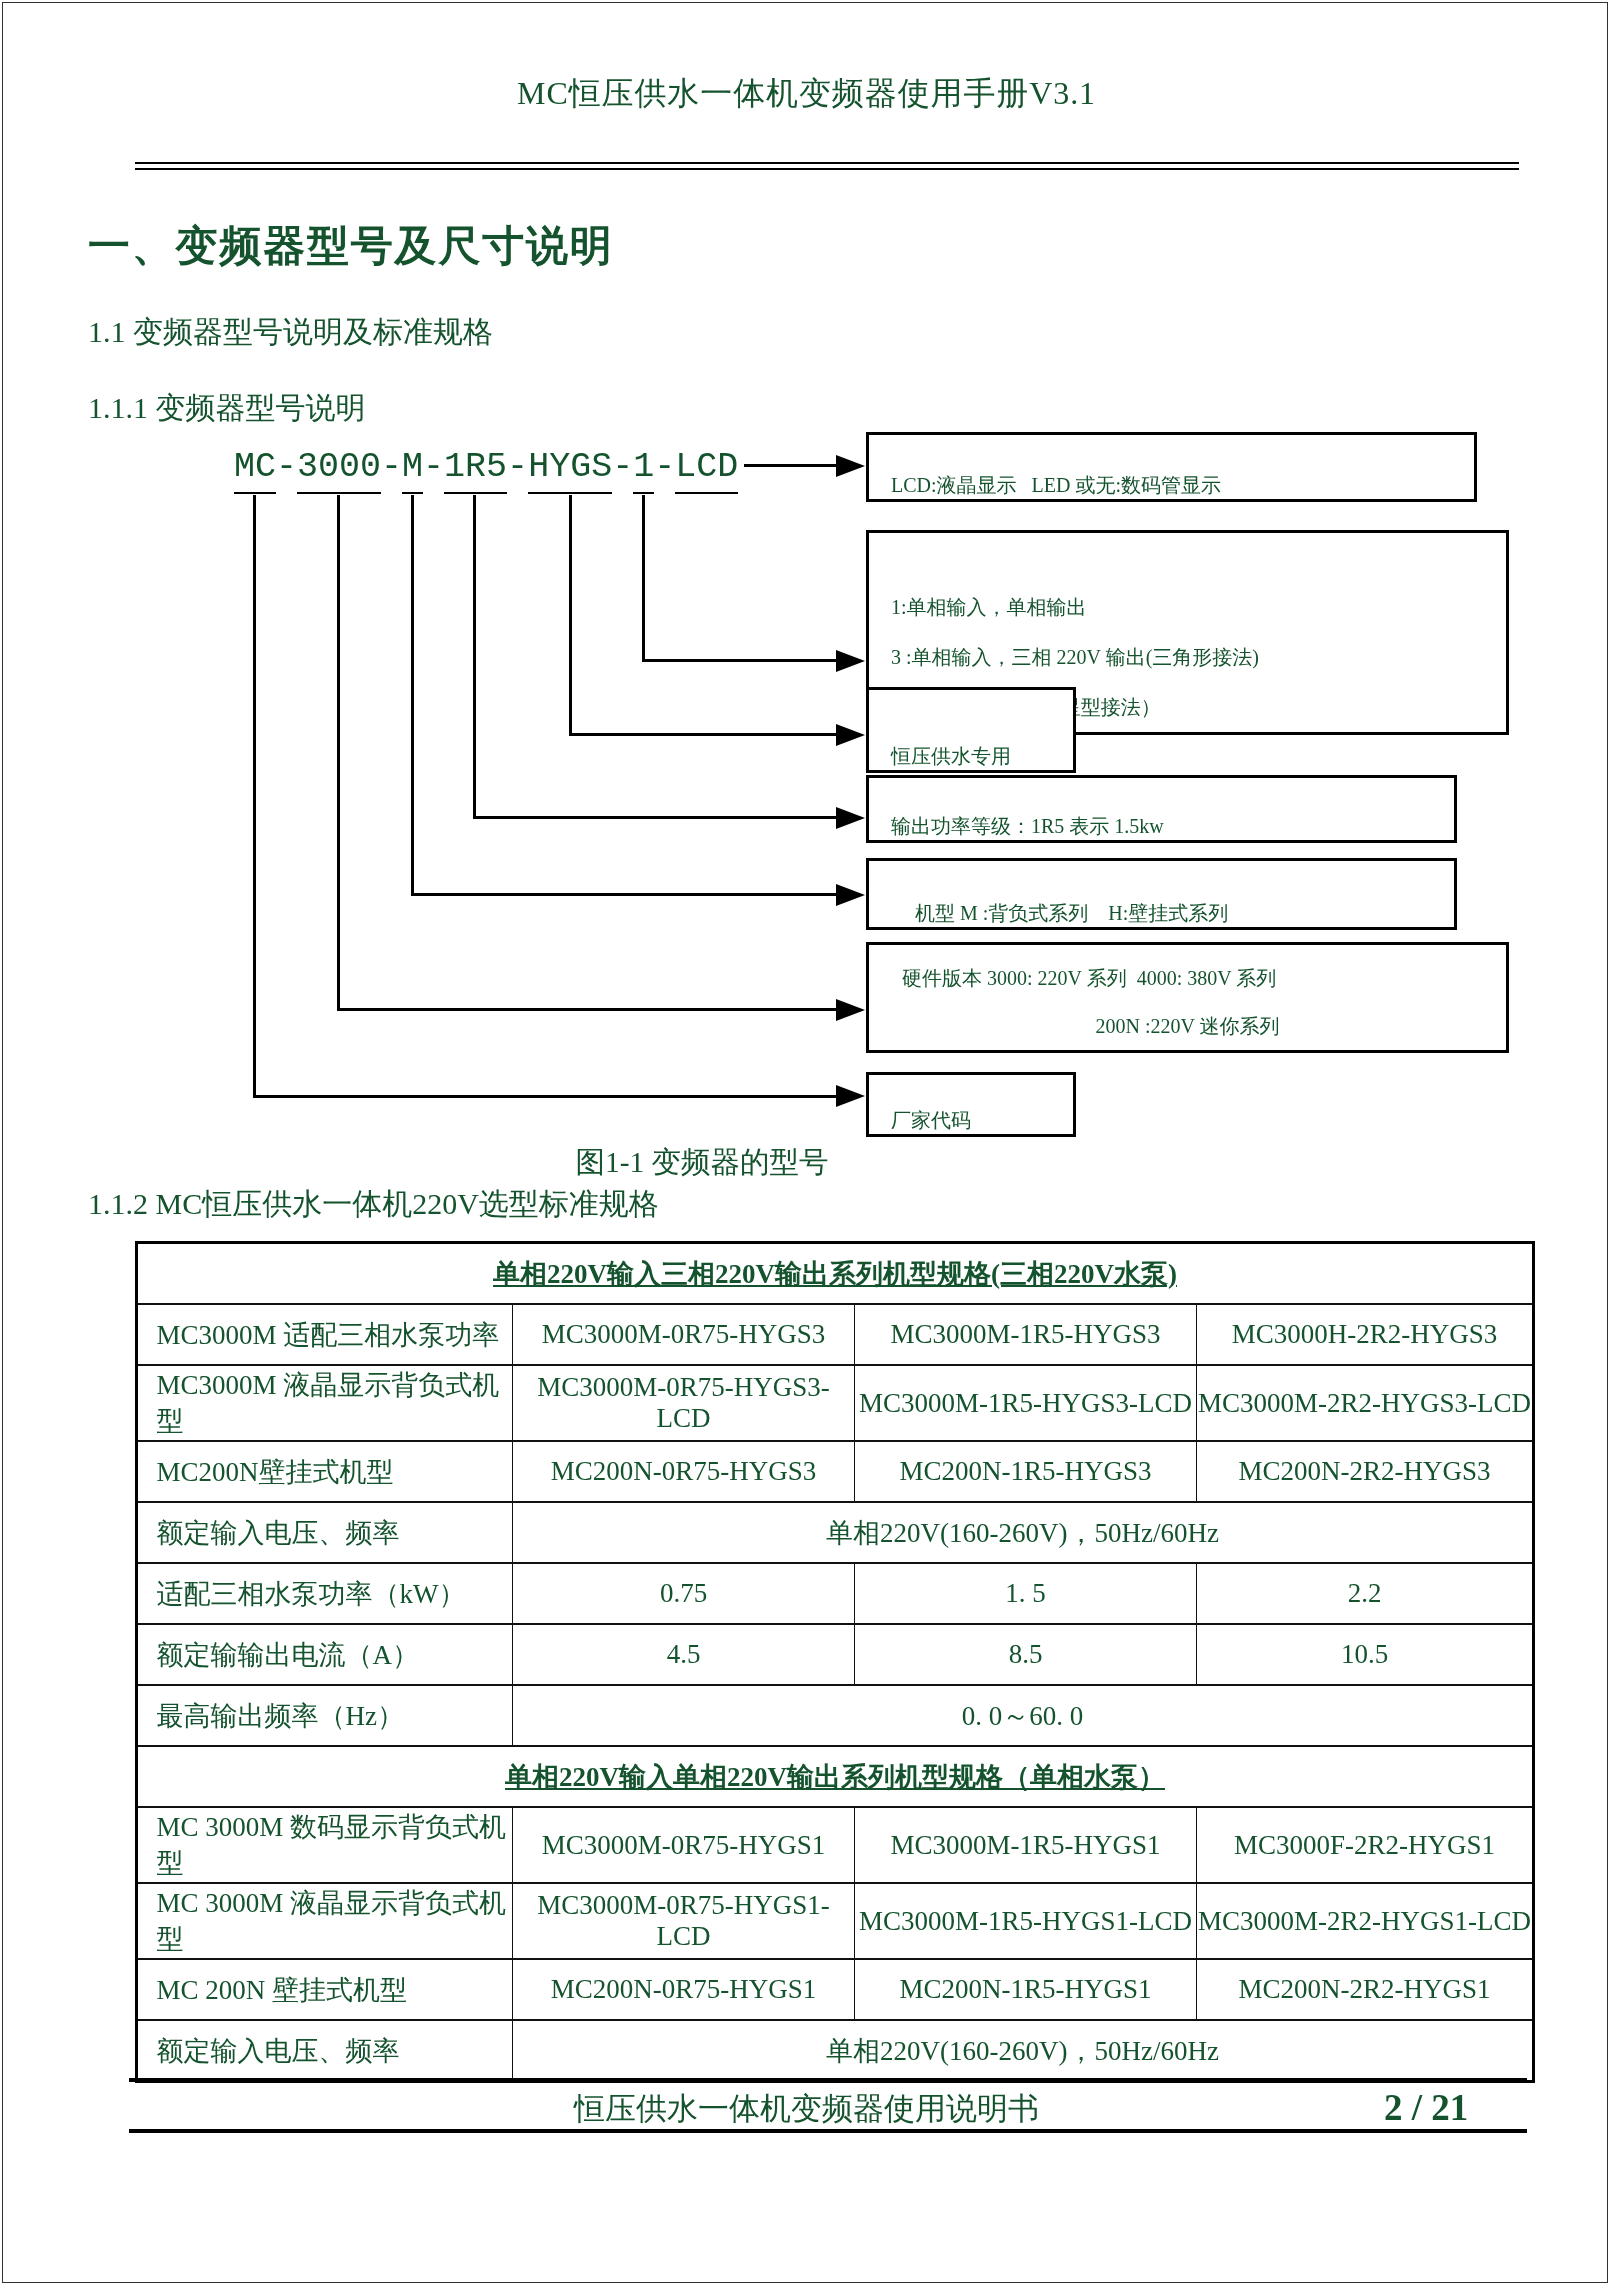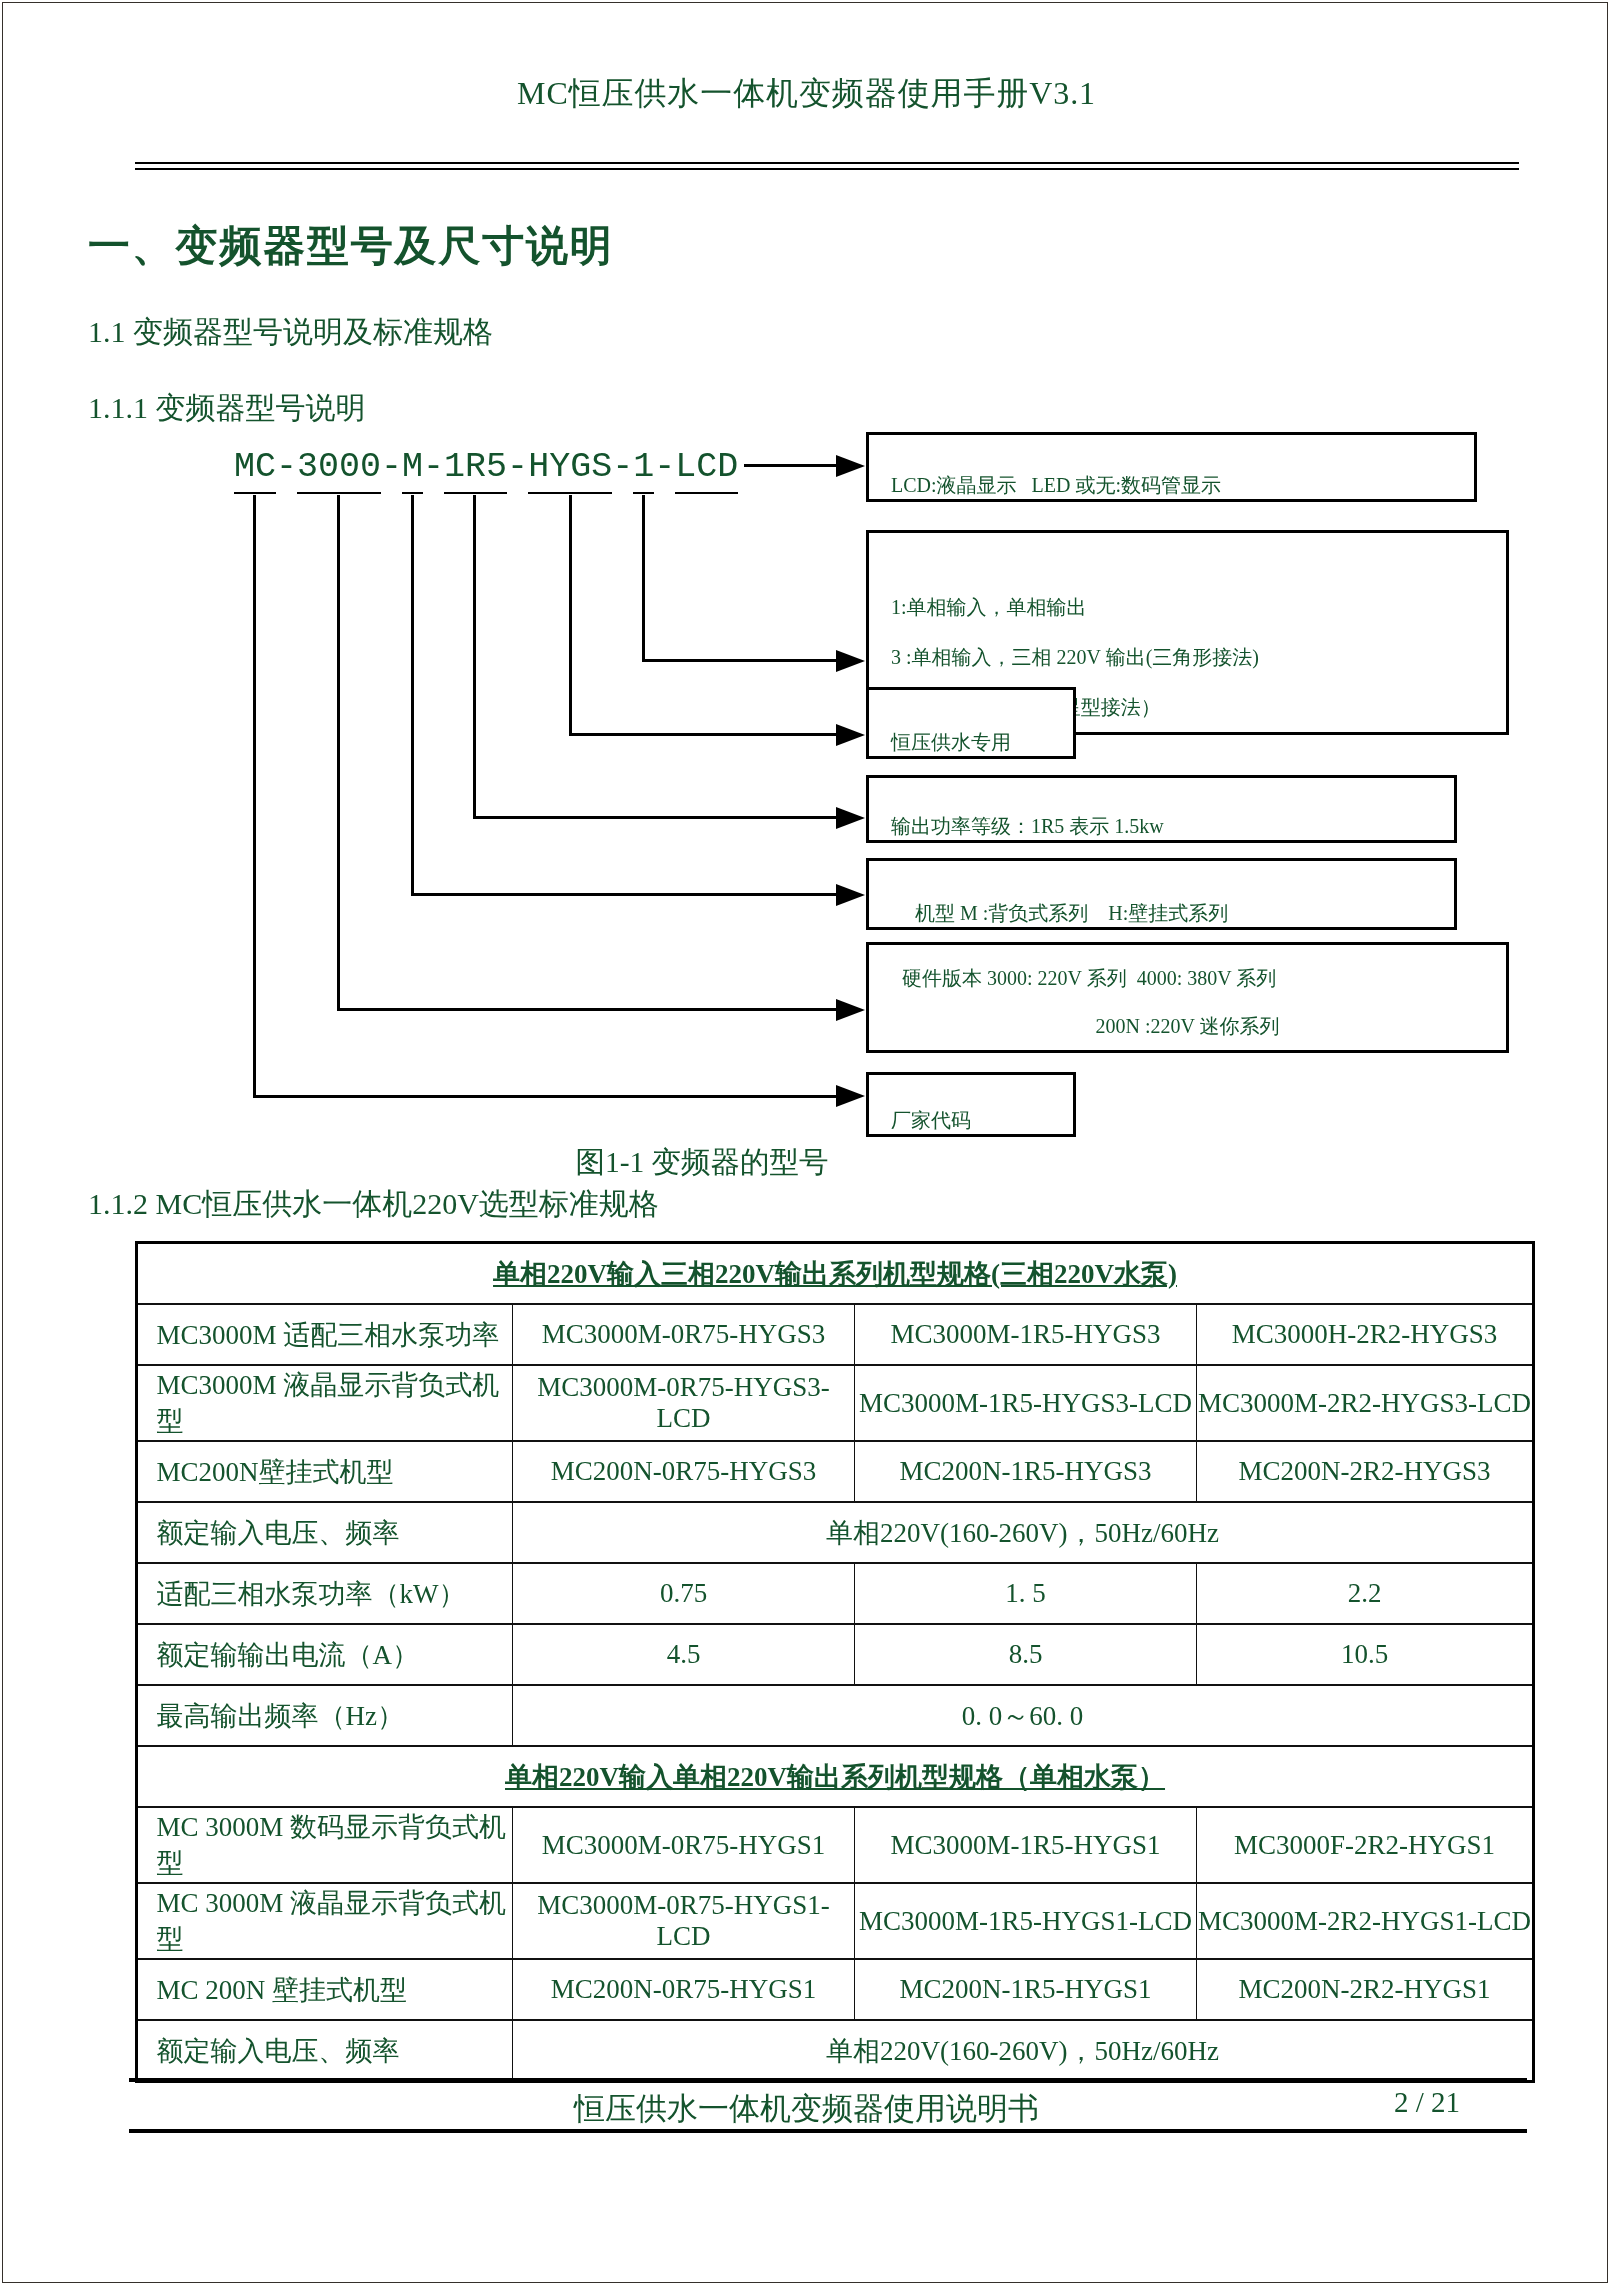--- a/index.html
+++ b/index.html
@@ -36,21 +36,21 @@
               font-size:27px;}
   #spec-table{border:3.7px solid #000;}
   #spec-table td{border:1.8px solid #111;border-top-width:2.8px;height:57px;overflow:hidden;}
   #spec-table td.cell-section{text-align:center;font-weight:bold;text-decoration:underline;}
   #spec-table td.cell-label{text-align:left;padding-left:18.5px;}
   #spec-table td.cell-center{text-align:center;}
   
   #footer-rule-top{left:129px;top:2078px;width:1398px;height:3.7px;background:#000;}
   #footer-rule-bottom{left:129px;top:2129px;width:1398px;height:3.7px;background:#000;}
   #footer-doc-name{left:0;top:2088px;width:1613px;text-align:center;font-size:31px;}
-  #footer-page-number{left:1384px;top:2086px;width:129px;font-size:29px;font-weight:normal;margin-left:10px;}
+  #footer-page-number{left:1384px;top:2086px;width:129px;font-size:37px;font-weight:bold;}
 </style>
 </head>
 <body>
 
 <div id="page">
   <div id="page-border" class="abs"></div>
 
   <div id="header-title" class="abs">MC恒压供水一体机变频器使用手册V3.1</div>
   <div id="header-rule" class="abs"></div>
 
@@ -104,21 +104,21 @@
   <div class="lbox" id="box-display" style="left:866px;top:432px;width:611px;height:70px;">
     <div class="ln">LCD:液晶显示   LED 或无:数码管显示</div>
   </div>
 
   <div class="lbox" id="box-phase" style="left:866px;top:530px;width:643px;height:205px;">
     <div class="ln">1:单相输入，单相输出</div>
     <div class="ln">3 :单相输入，三相 220V 输出(三角形接法)</div>
     <div class="ln">4:三相 380V 输出（星型接法）</div>
   </div>
 
-  <div class="lbox" id="box-hygs" style="left:866px;top:687px;width:210px;height:72px;">
+  <div class="lbox" id="box-hygs" style="left:866px;top:687px;width:210px;height:86px;">
     <div class="ln">恒压供水专用</div>
   </div>
 
   <div class="lbox" id="box-power" style="left:866px;top:775px;width:591px;height:68px;">
     <div class="ln">输出功率等级：1R5 表示 1.5kw</div>
   </div>
 
   <div class="lbox" id="box-machine" style="left:866px;top:858px;width:591px;height:72px;padding-left:24px;">
     <div class="ln">机型 M :背负式系列    H:壁挂式系列</div>
   </div>

